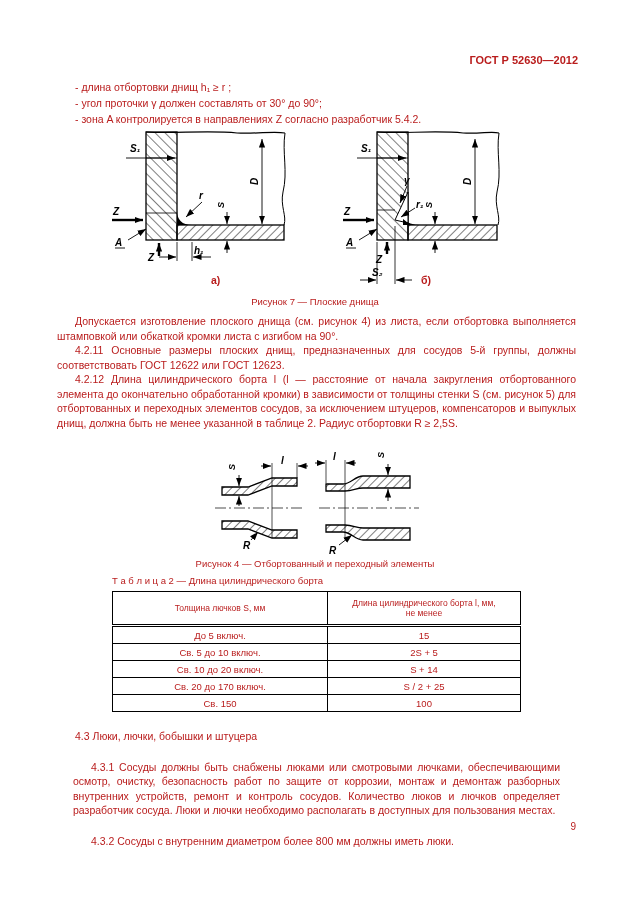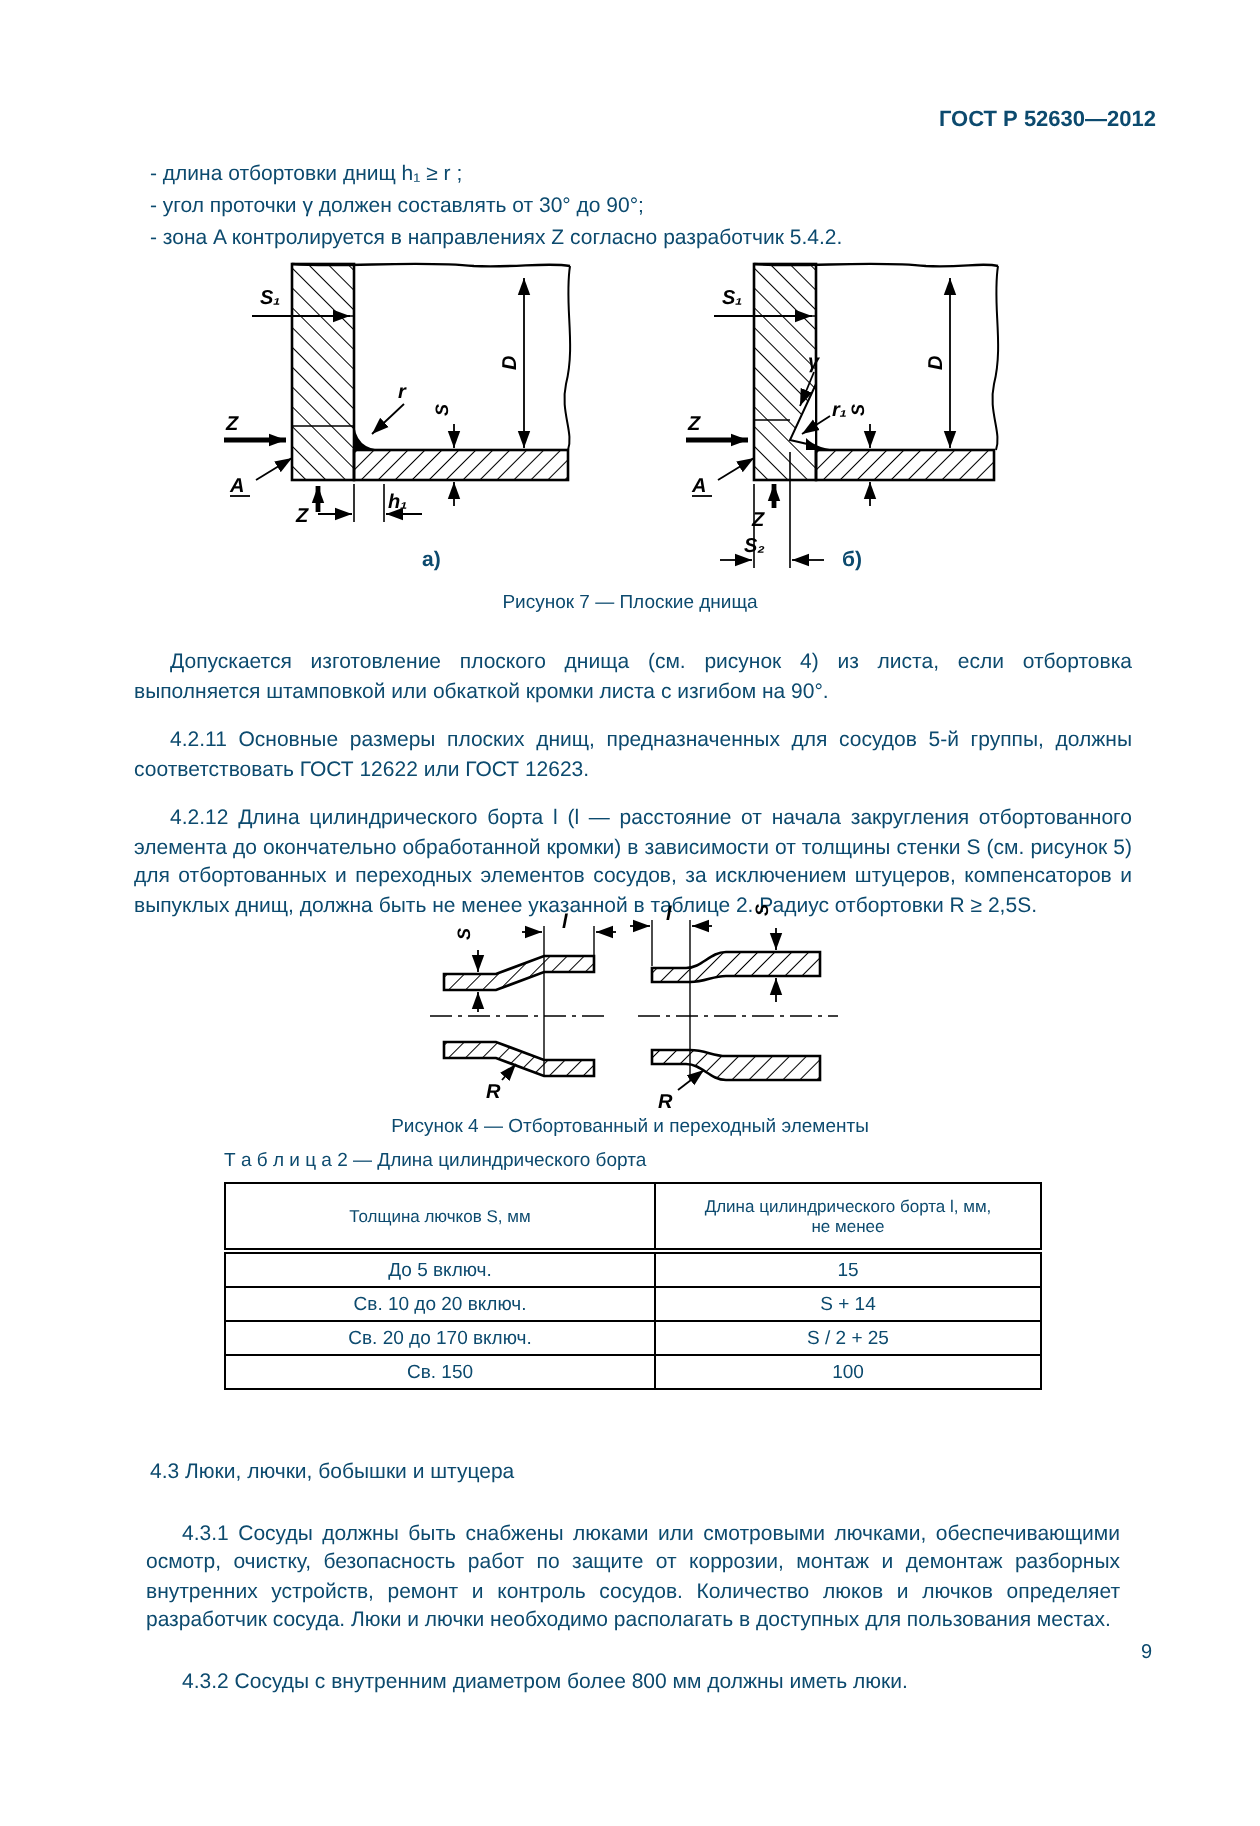--- a/index.html
+++ b/index.html
@@ -1,26 +1,26 @@
 <!DOCTYPE html>
 <html><head>
 <meta charset="utf-8">
 <style>
   html,body{margin:0;padding:0;background:#888;}
   .page{position:relative;width:630px;height:913px;background:#ffffff;
-        font-family:"Liberation Sans","DejaVu Sans",sans-serif;color:#0c4a6e;overflow:hidden;}
+        font-family:"Liberation Sans","DejaVu Sans",sans-serif;color:#b91c1c;overflow:hidden;}
   .doc-header{position:absolute;left:57px;top:54px;width:521px;text-align:right;
               font-size:11px;font-weight:bold;}
   .bullets{position:absolute;left:75px;top:79px;width:500px;font-size:10.5px;line-height:16px;}
   .figure-svg{position:absolute;}
   .sub-label{position:absolute;font-size:10.5px;font-weight:bold;}
   .fig-caption{position:absolute;left:0;width:630px;text-align:center;font-size:9.5px;}
   .bodytext{position:absolute;left:57px;width:519px;font-size:10.5px;line-height:14.5px;
             text-align:justify;}
-  .bodytext p{margin:10px;text-indent:18px;}
+  .bodytext p{margin:0;text-indent:18px;}
   .tablewrap{position:absolute;left:112px;top:575px;width:409px;}
   .table-title{font-size:9.5px;margin-bottom:5px;}
   table.t2{border-collapse:collapse;width:409px;border:1.5px solid #000;}
   table.t2 th{border:1px solid #000;border-bottom:3px double #000;font-weight:normal;
               font-size:8.5px;padding:3px 4px;text-align:center;vertical-align:middle;height:26px;}
   table.t2 th.c2{white-space:pre-line;}
   table.t2 td{border:1px solid #000;font-size:9.5px;text-align:center;height:16px;padding:0 4px;}
   .sec43{position:absolute;left:57px;top:729px;width:519px;font-size:10.5px;line-height:14.5px;
          text-align:justify;}
   .sec43 .h{font-weight:normal;text-indent:18px;margin:0 0 4px 0;text-align:left;}
@@ -222,20 +222,24 @@
           <th class="c2">Длина цилиндрического борта  l, мм,
 не менее</th>
         </tr>
       </thead>
       <tbody>
         <tr>
           <td>До 5 включ.</td>
           <td>15</td>
         </tr>
         <tr>
+          <td>Св. 5 до 10 включ.</td>
+          <td>2S + 5</td>
+        </tr>
+        <tr>
           <td>Св. 10 до 20 включ.</td>
           <td>S + 14</td>
         </tr>
         <tr>
           <td>Св. 20 до 170 включ.</td>
           <td>S / 2 + 25</td>
         </tr>
         <tr>
           <td>Св. 150</td>
           <td>100</td>

